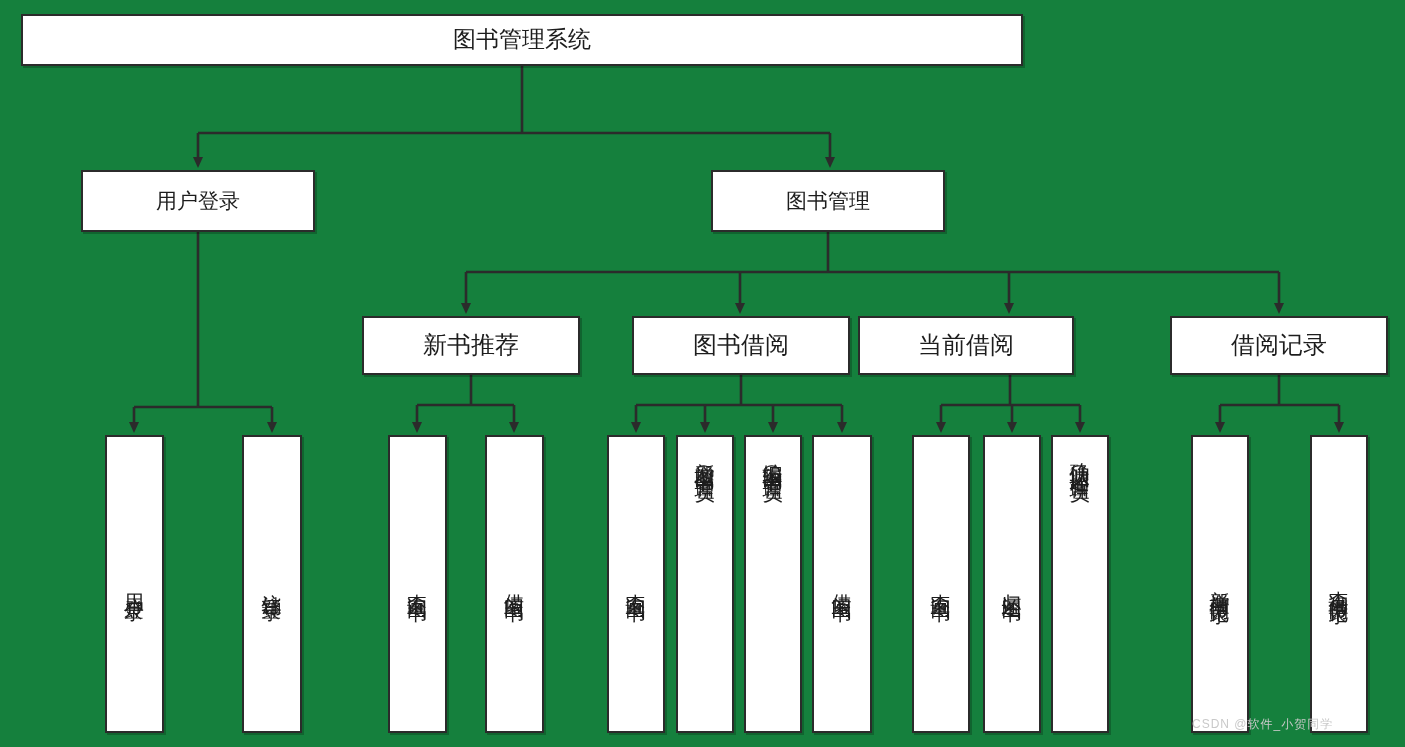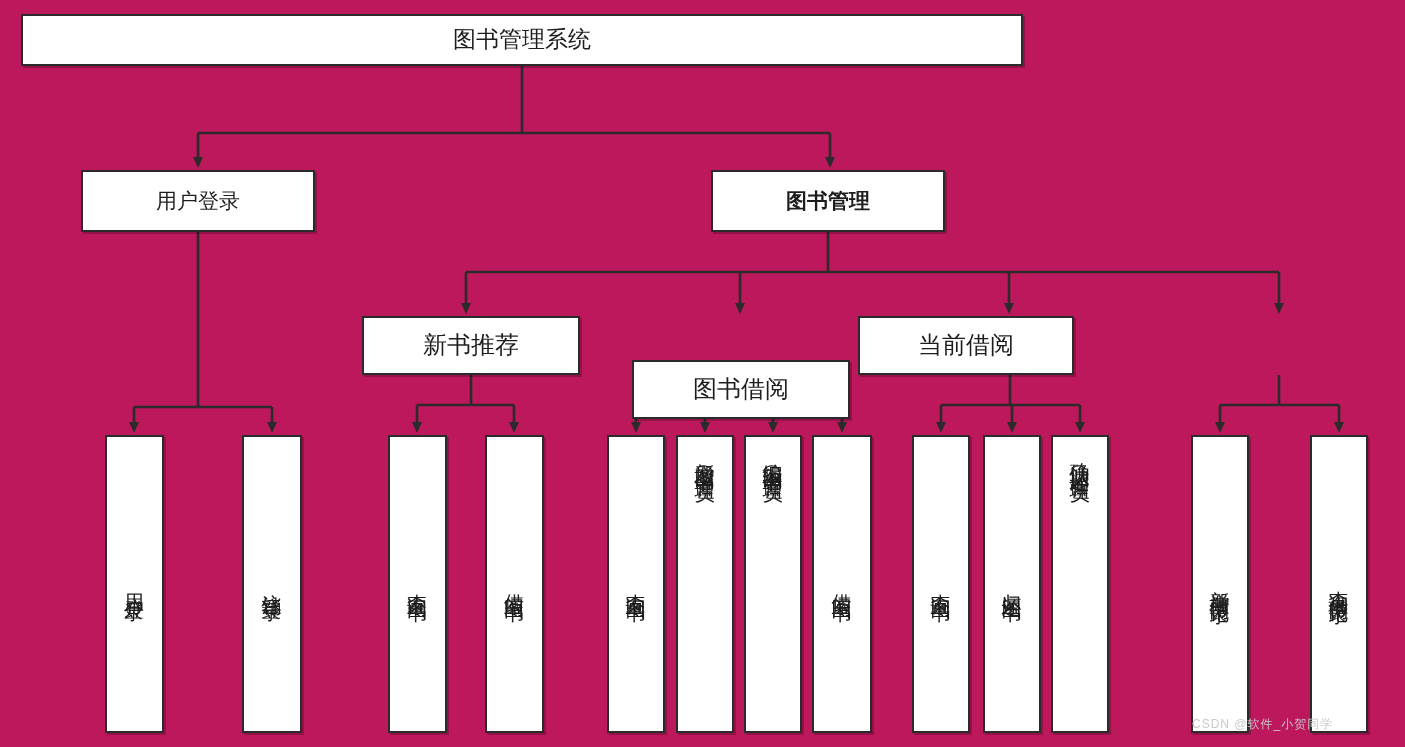--- a/index.html
+++ b/index.html
@@ -1,17 +1,17 @@
 <!DOCTYPE html>
 <html><head>
 <meta charset="utf-8">
 <style>
   html,body{margin:0;padding:0;background:#ffffff;}
   body{font-family:"Liberation Sans","DejaVu Sans",sans-serif;}
-  #canvas{position:relative;width:1405px;height:747px;background:#be185d;overflow:hidden;}
+  #canvas{position:relative;width:1405px;height:747px;background:#15803d;overflow:hidden;}
   svg#wires{position:absolute;left:0;top:0;width:1405px;height:747px;}
   .node{position:absolute;box-sizing:border-box;background:#ffffff;
         border:2px solid #2b2b2b;box-shadow:2px 2px 0 rgba(0,0,0,0.22);
         display:flex;align-items:center;justify-content:center;}
   .node-label{color:#1d1d1d;line-height:1.12;text-align:center;white-space:pre-line;}
   .lvl0 .node-label{font-size:23px;}
   .lvl1 .node-label{font-size:21px;}
   .lvl2 .node-label{font-size:24px;}
   .leaf{align-items:flex-start;justify-content:center;padding-top:10px;}
   .leaf .node-label{font-size:20px;writing-mode:vertical-rl;text-orientation:upright;
@@ -75,32 +75,35 @@
     </g>
   </svg>
 
   <div class="node lvl0" style="left:21px;top:14px;width:1002px;height:52px;">
     <span class="node-label">图书管理系统</span>
   </div>
 
   <div class="node lvl1" style="left:81px;top:170px;width:234px;height:62px;">
     <span class="node-label">用户登录</span>
   </div>
-  <div class="node lvl1" style="left:711px;top:170px;width:234px;height:62px;font-weight:bold;">
+  <div class="node lvl1" style="left:711px;top:170px;width:234px;height:62px;">
     <span class="node-label">图书管理</span>
   </div>
 
   <div class="node lvl2" style="left:362px;top:316px;width:218px;height:59px;">
     <span class="node-label">新书推荐</span>
   </div>
-  <div class="node lvl2" style="left:632px;top:316px;width:218px;height:59px;margin-top:44px;">
+  <div class="node lvl2" style="left:632px;top:316px;width:218px;height:59px;">
     <span class="node-label">图书借阅</span>
   </div>
   <div class="node lvl2" style="left:858px;top:316px;width:216px;height:59px;">
     <span class="node-label">当前借阅</span>
+  </div>
+  <div class="node lvl2" style="left:1170px;top:316px;width:218px;height:59px;">
+    <span class="node-label">借阅记录</span>
   </div>
 
   <div class="node leaf mid" style="left:105px;top:435px;width:59px;height:298px;">
     <span class="node-label">用户登录</span>
   </div>
   <div class="node leaf mid" style="left:242px;top:435px;width:60px;height:298px;">
     <span class="node-label">注销登录</span>
   </div>
   <div class="node leaf mid" style="left:388px;top:435px;width:59px;height:298px;">
     <span class="node-label">查询图书</span>

